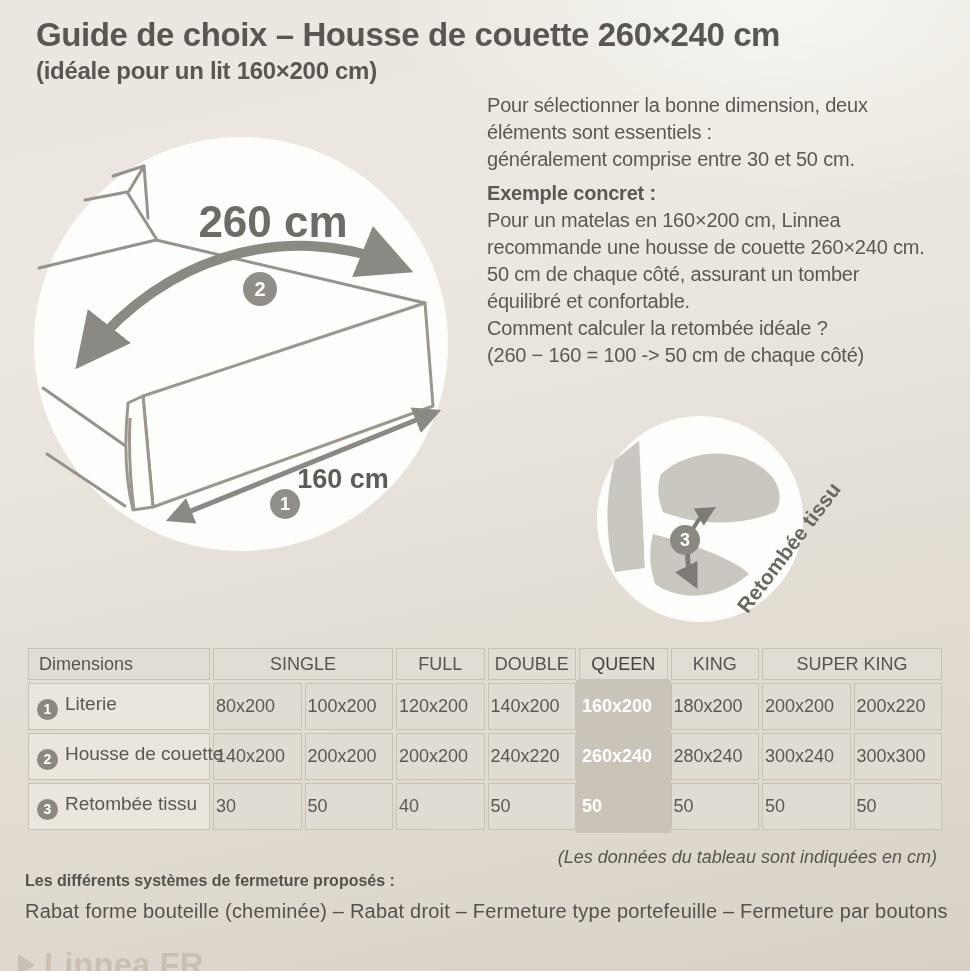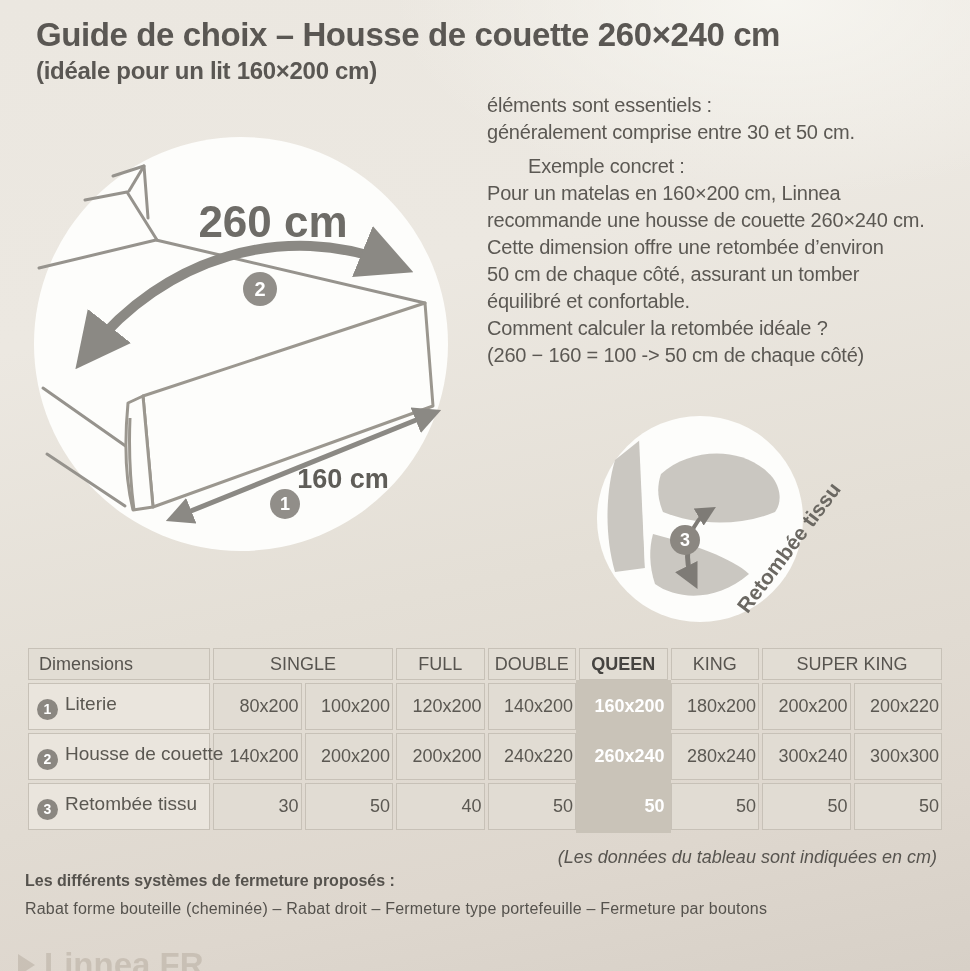--- a/index.html
+++ b/index.html
@@ -9,68 +9,68 @@
     font-family:"Liberation Sans", sans-serif; color:#5b5853;
     background:
       radial-gradient(ellipse 620px 320px at 80% 0%, rgba(247,246,241,.95), rgba(247,246,241,0) 62%),
       linear-gradient(168deg, #ebe7e0 0%, #ece8e1 30%, #e4dfd6 58%, #ded7ce 84%, #d7d0c7 100%);
   }
   .title { position:absolute; left:36px; top:16px; font-size:33px; font-weight:bold; color:#5a5753; letter-spacing:-0.4px; }
   .subtitle { position:absolute; left:36px; top:57px; font-size:24px; font-weight:bold; color:#5a5753; letter-spacing:-0.3px; }
 
   .rightcol { position:absolute; left:487px; top:92px; width:472px; font-size:20px; line-height:27px; letter-spacing:-0.2px; color:#5b5853; }
   .rightcol sup { font-size:12px; }
-  .ex-heading { font-weight:normal; margin-top:7px;margin-left:41px; }
+  .ex-heading { font-weight:bold; margin-top:7px; }
 
   .big-circle { position:absolute; left:33px; top:136px; }
   .small-circle { position:absolute; left:597px; top:416px; }
   .retombee-label { position:absolute; left:742px; top:598px; transform:rotate(-53deg); transform-origin:0 50%;
     font-size:21px; font-weight:bold; color:#6b6862; white-space:nowrap; }
 
   table.size-table { position:absolute; left:25px; top:645px; width:920px; table-layout:fixed;
     border-collapse:separate; border-spacing:3px; }
   .size-table th { font-weight:normal; font-size:18px; color:#57544f; background:#e2ddd4;
     border:1px solid #c7c1b7; height:32px; padding:2px 3px; }
   .size-table th.corner { text-align:left; padding-left:10px;margin-left:25px; }
-  .size-table th.queen-head { font-weight:bold; color:#454340;margin-top:12px; }
-  .size-table td { background:#e1dcd3; border:1px solid #c7c1b7; text-align:right;
+  .size-table th.queen-head { font-weight:normal; color:#454340;margin-top:12px; }
+  .size-table td { background:#e1dcd3; border:1px solid #c7c1b7; text-align:left;
     font-size:18px; color:#5b5852; height:47px; padding:0 2px; }
   .size-table td.rowlabel { background:#eae5dd; text-align:left; padding-left:8px; font-size:19px; white-space:nowrap;margin-left:33px; }
   .size-table td.queen { background:#c9c3b8; border-color:#c9c3b8; color:#ffffff; font-weight:bold;
     box-shadow:0 0 0 3px #c9c3b8; }
   .badge { display:inline-block; width:21px; height:21px; border-radius:50%; background:#8b8781;
     color:#fff; font-size:14px; font-weight:bold; text-align:center; line-height:21px;
     margin-right:7px; vertical-align:-4px; }
 
   .table-note { position:absolute; right:33px; top:847px; font-style:italic; font-size:18px; color:#57544f; }
   .closure-heading { position:absolute; left:25px; top:872px; font-size:16px; font-weight:bold;
     color:#55524d; text-underline-offset:3px; }
-  .closure-systems { position:absolute; left:25px; top:900px; font-size:16px; color:#55524d; white-space:nowrap; letter-spacing:0.2px; }
+  .closure-systems { position:absolute; left:25px; top:900px; font-size:20px; color:#55524d; white-space:nowrap; letter-spacing:0.2px; }
 
   .watermark { position:absolute; left:18px; bottom:-13px; font-size:33px; font-weight:bold;
     color:#b0a699; opacity:0.45; white-space:nowrap; }
   .watermark .tri { display:inline-block; width:0; height:0; border-left:17px solid #b0a699;
     border-top:11px solid transparent; border-bottom:11px solid transparent; margin-right:9px; }
 </style>
 </head>
 <body>
 
 <div class="page">
 
   <div class="title">Guide de choix – Housse de couette 260×240 cm</div>
   <div class="subtitle">(idéale pour un lit 160×200 cm)</div>
 
   <div class="rightcol">
+    <div>Pour sélectionner la bonne dimension, deux</div>
     <div>éléments sont essentiels :</div>
     <div>généralement comprise entre 30 et 50 cm.</div>
 
     <div class="ex-heading">Exemple concret :</div>
     <div>Pour un matelas en 160×200 cm, Linnea</div>
     <div>recommande une housse de couette 260×240 cm.</div>
-    <div>Cette dimension offre une retombée d’environ</div>
     <div>50 cm de chaque côté, assurant un tomber</div>
     <div>équilibré et confortable.</div>
     <div>Comment calculer la retombée idéale ?</div>
     <div>(260 − 160 = 100  -&gt; 50 cm de chaque côté)</div>
   </div>
 
   <svg class="big-circle" width="416" height="416" viewBox="0 0 416 416">
     <defs>
       <marker id="ahBig" viewBox="0 0 10 10" refX="6" refY="5" markerWidth="5.5" markerHeight="5.5" orient="auto-start-reverse">
         <path d="M0 0 L10 5 L0 10 Z" fill="#8b8984"></path>

